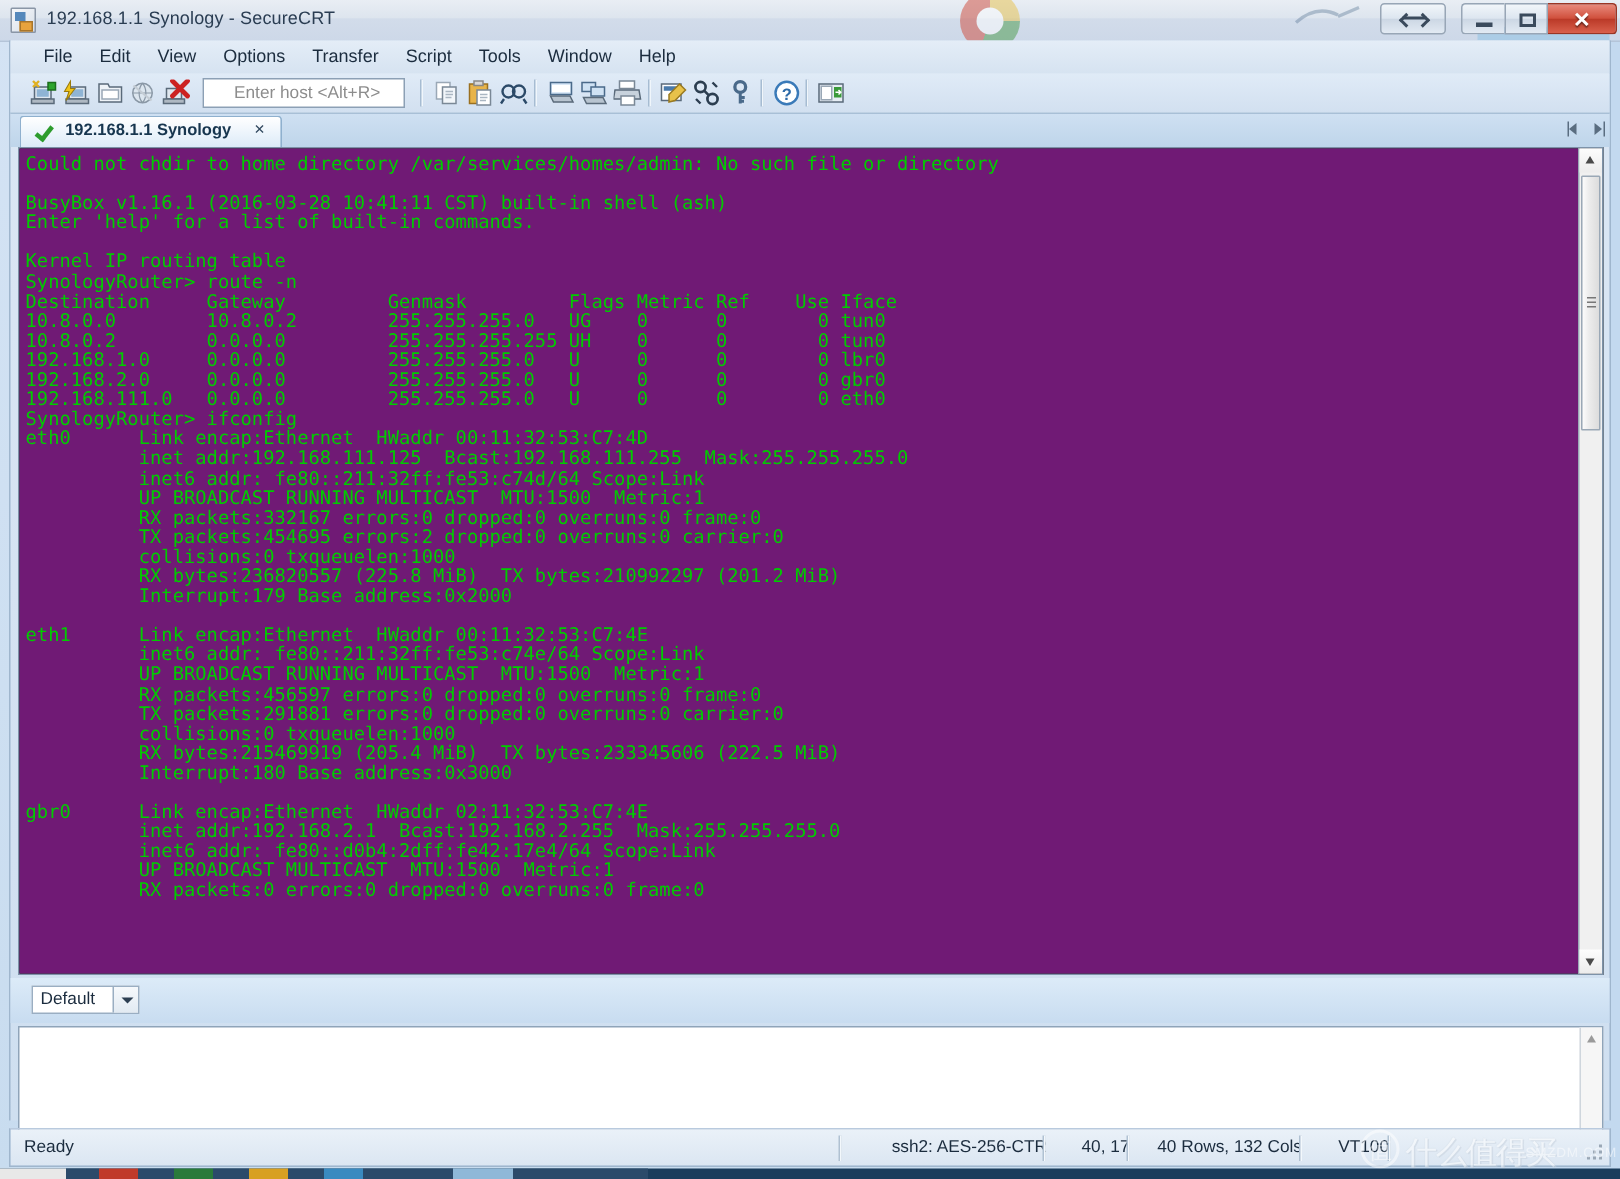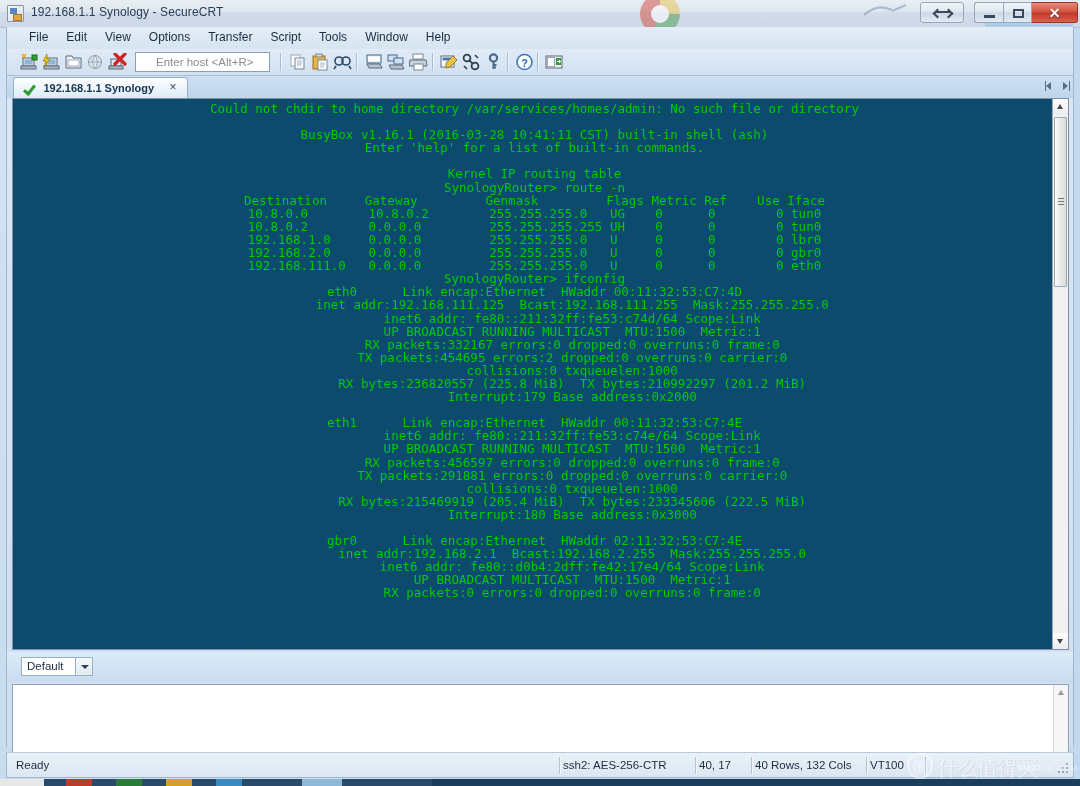--- a/index.html
+++ b/index.html
@@ -148,21 +148,20 @@
 
   
   .app-body {
     position: absolute;
     left: 6px; top: 27px;
     width: 1068px; height: 720px;
     background: linear-gradient(to bottom, #dbe7f4 0%, #cfdff0 100%);
     border-left: 1px solid #9fb6cd;
     border-right: 1px solid #9fb6cd;
     box-sizing: border-box;
-    text-align: center;
   }
 
   
   .menubar {
     position: absolute;
     left: 0; top: 0;
     width: 1066px; height: 22px;
     background: linear-gradient(to bottom, #e4edf7 0%, #d6e3f1 100%);
   }
   .menu-item {
@@ -290,21 +289,21 @@
     left: 5px; top: 71px;
     width: 1057px; height: 552px;
     background: #000000;
     border: 1px solid #7d92a8;
     box-sizing: border-box;
   }
   .terminal {
     position: absolute;
     left: 0; top: 0;
     width: 1039px; height: 550px;
-    background: #0c4a6e;
+    background: #701a75;
     overflow: hidden;
     padding: 3px 0 4px 4px;
     box-sizing: border-box;
   }
   .tline {
     font-family: "DejaVu Sans Mono", "Liberation Mono", monospace;
     font-size: 12.5px;
     line-height: 13.1px;
     color: #00cc00;
     white-space: pre;
@@ -434,21 +433,21 @@
     font-size: 11.5px;
     color: #1b2c3e;
   }
   .sb-cell {
     position: absolute;
     top: 3px; height: 19px;
     font-size: 11.5px;
     color: #1b2c3e;
     padding-top: 3px;
     box-sizing: border-box;
-    text-align: left;
+    text-align: right;
   }
   .sb-div {
     position: absolute;
     top: 4px; width: 1px; height: 17px;
     background: #b0c1d2;
     border-right: 1px solid #f3f8fc;
   }
   .sb-grip {
     position: absolute;
     right: 3px; bottom: 2px;

